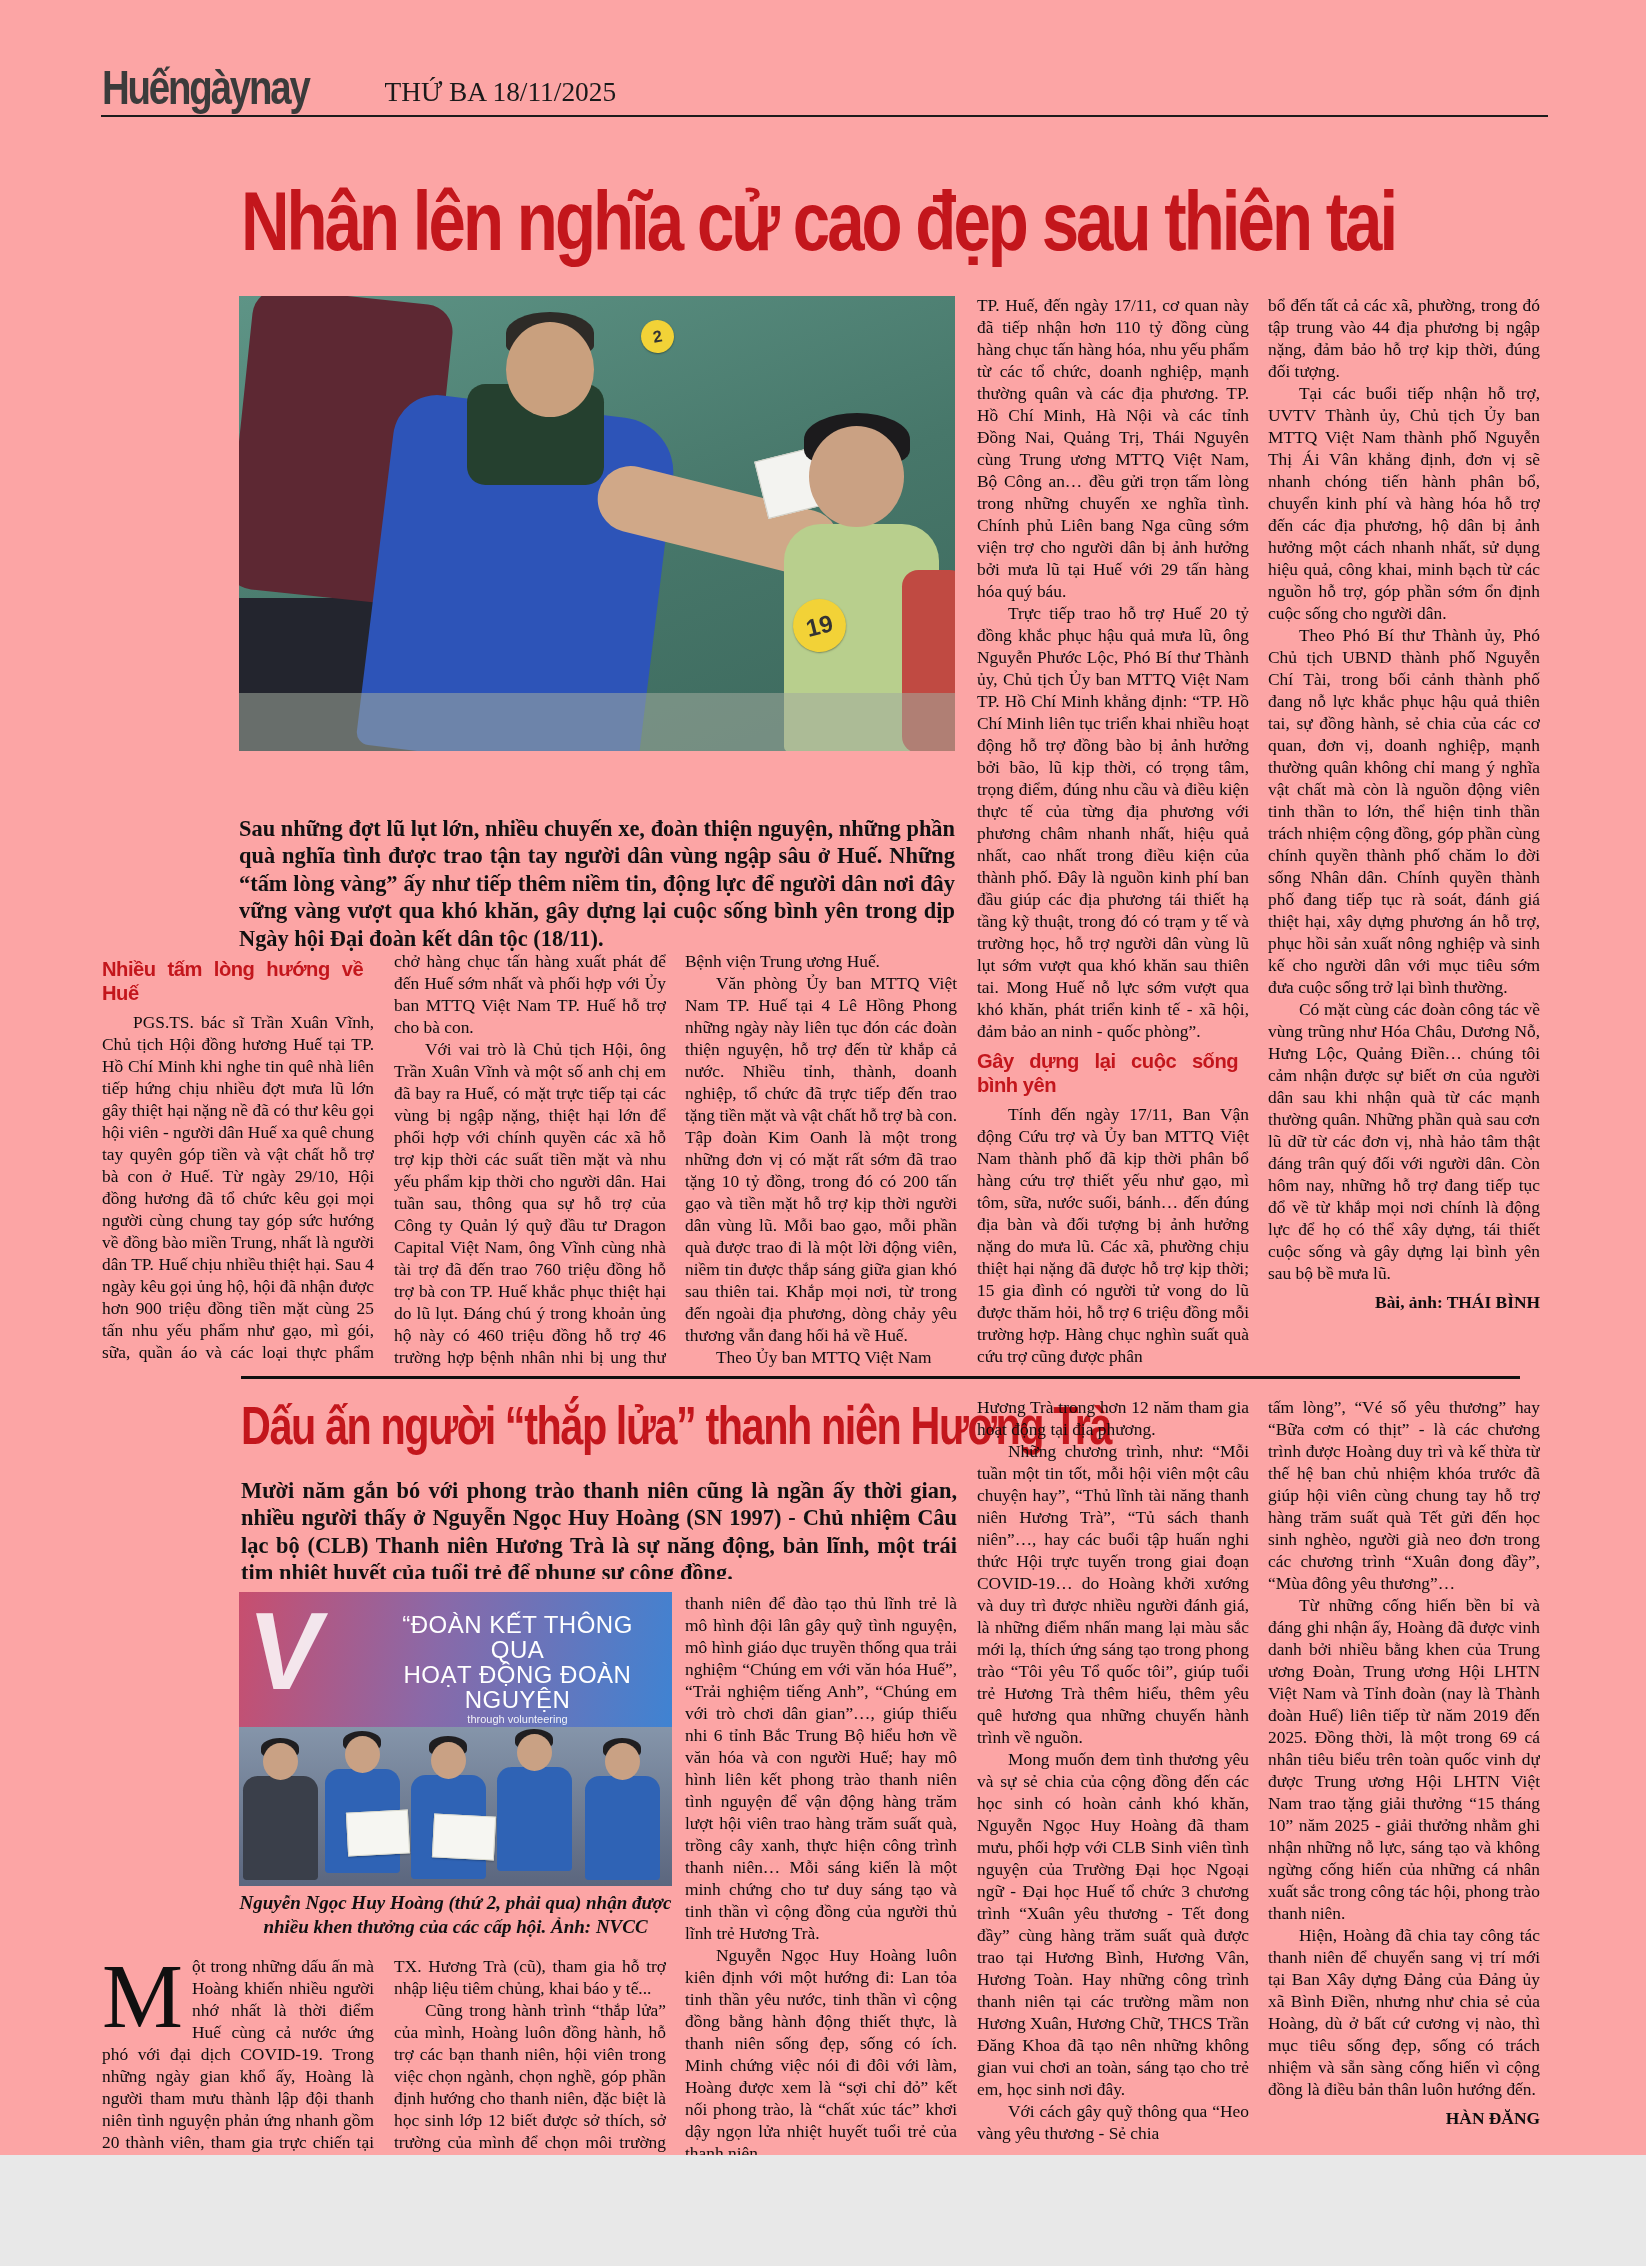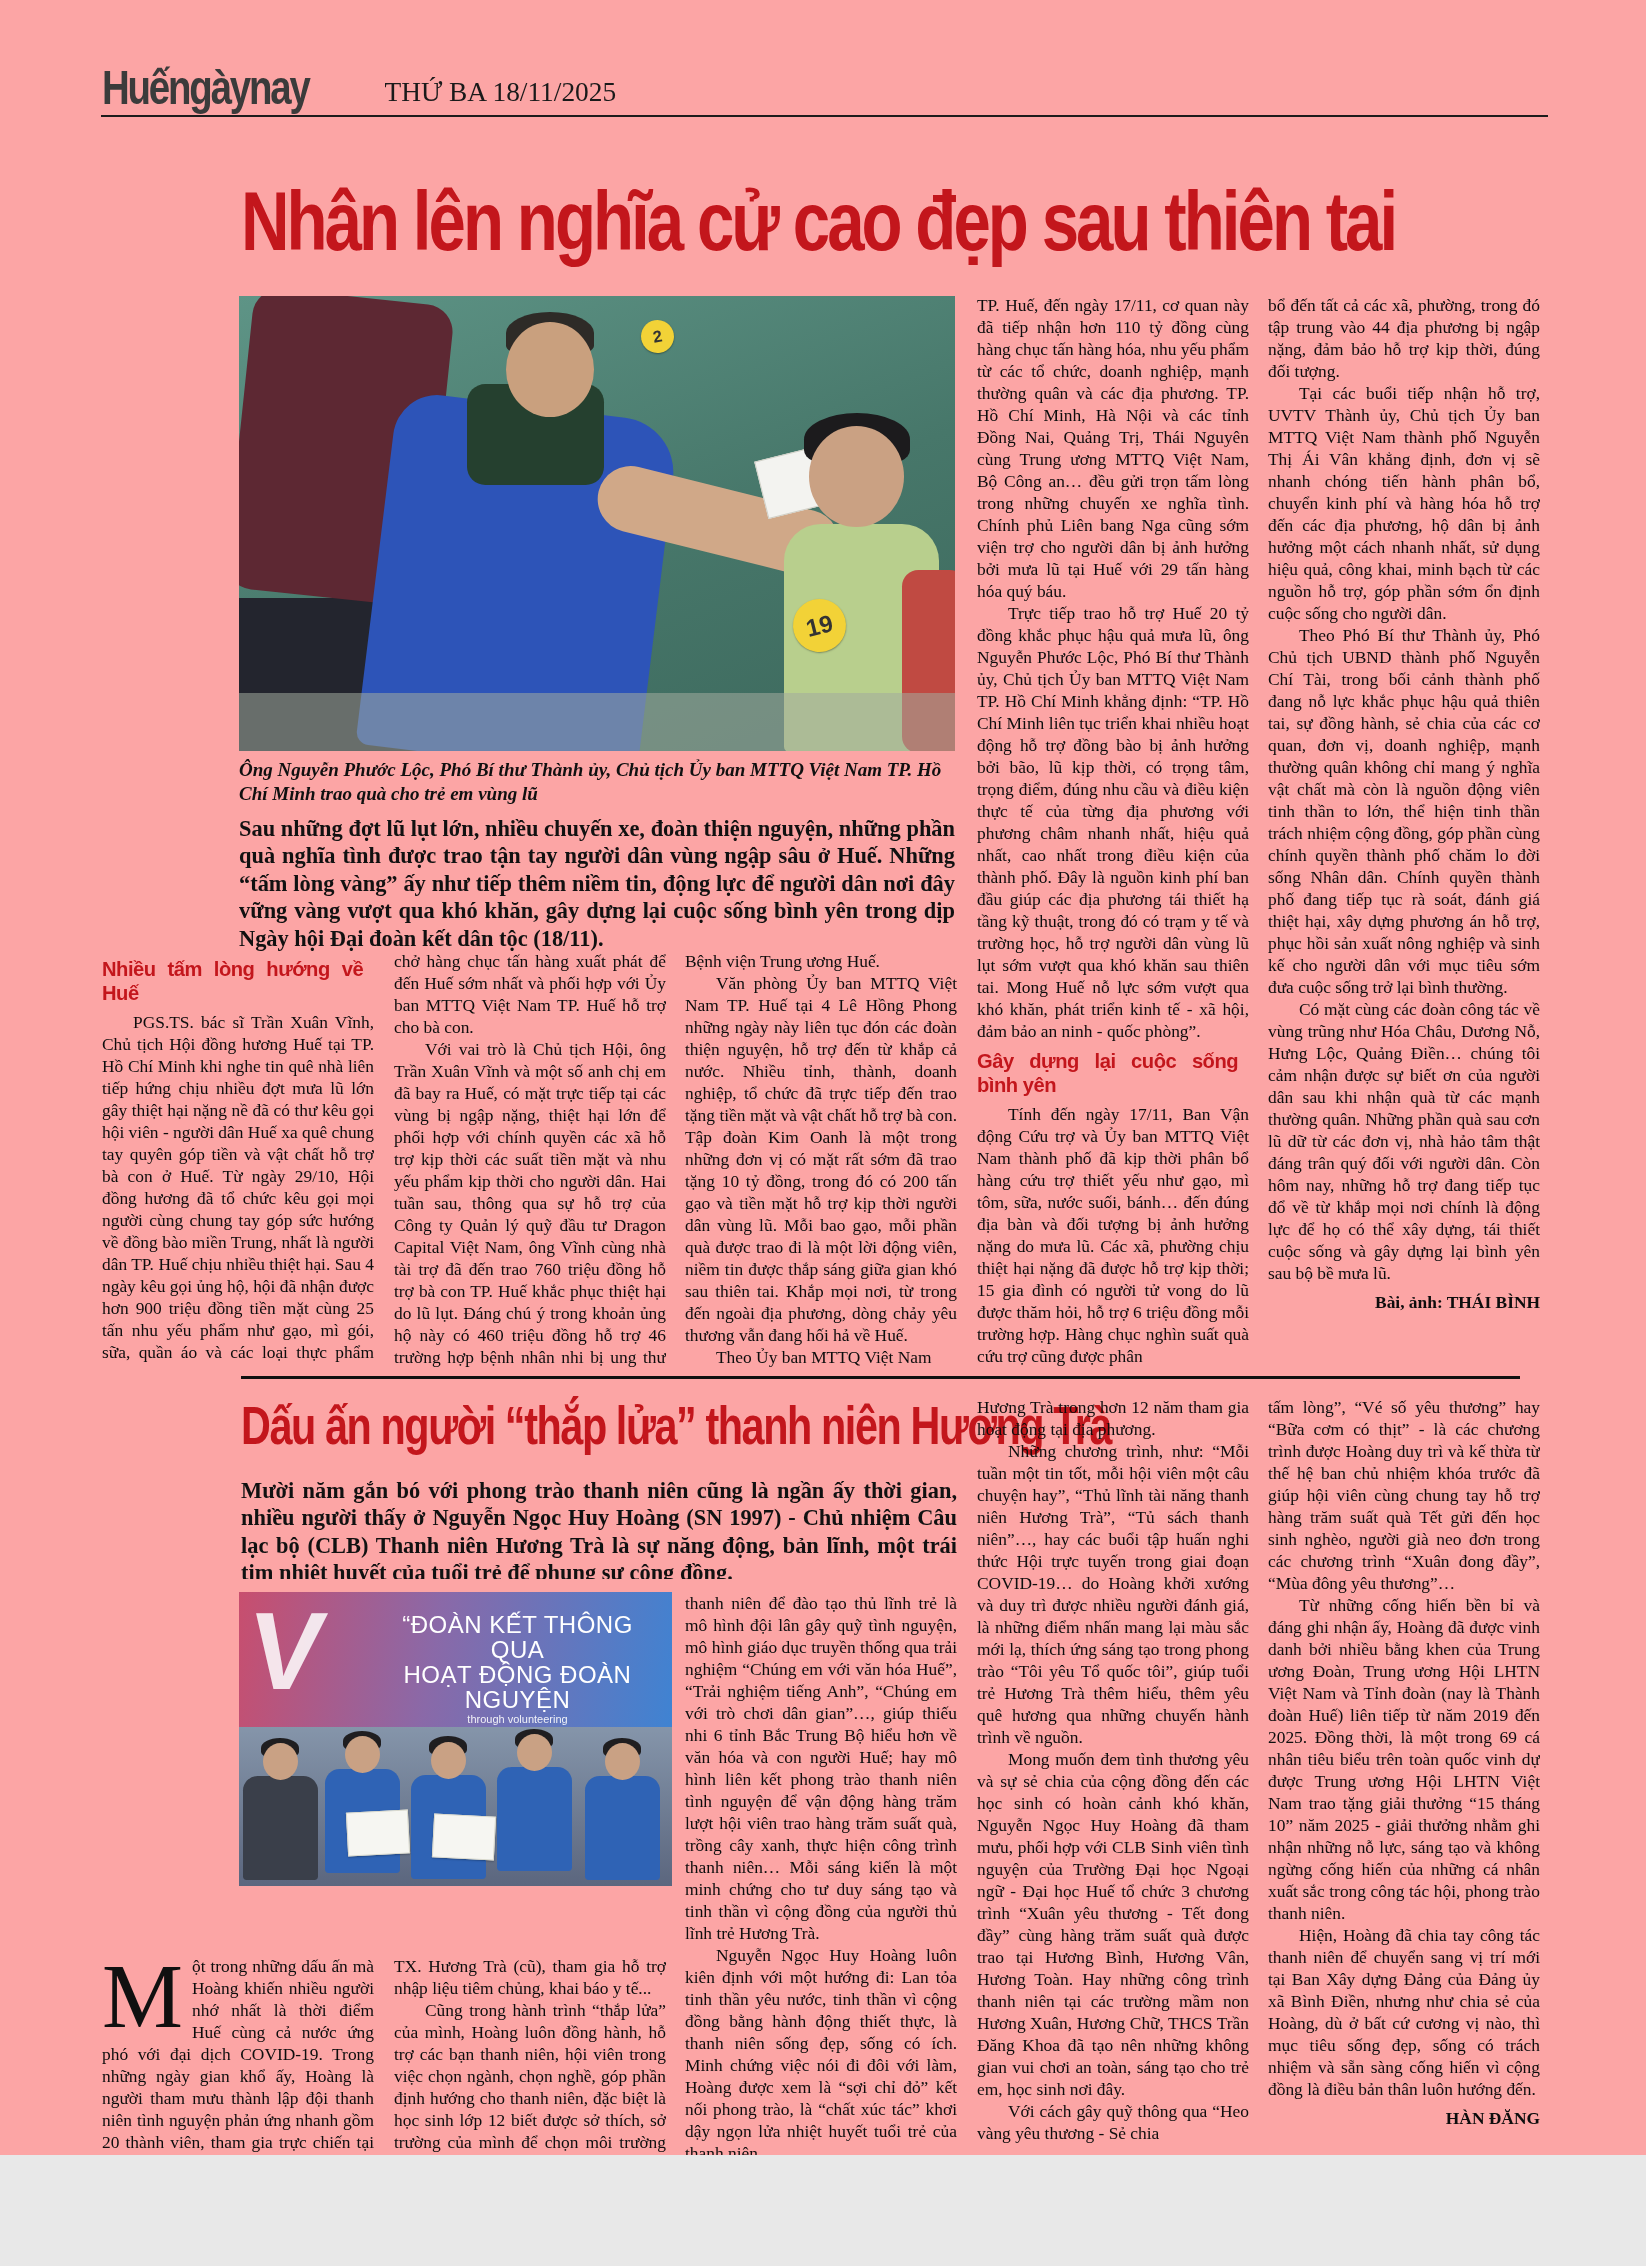--- a/index.html
+++ b/index.html
@@ -120,21 +120,20 @@
     <div class="p1-paper"></div>
     <div class="p1-kid-dress"></div>
     <div class="p1-kid-hair"></div>
     <div class="p1-kid-head"></div>
     <div class="p1-kid2"></div>
     <div class="badge badge-small">2</div>
     <div class="badge badge-large">19</div>
     <div class="p1-floor"></div>
   </div>
 
-  <div class="caption caption1">Ông Nguyễn Phước Lộc, Phó Bí thư Thành ủy, Chủ tịch Ủy ban MTTQ Việt Nam TP. Hồ Chí Minh trao quà cho trẻ em vùng lũ</div>
   <div class="lead lead1">Sau những đợt lũ lụt lớn, nhiều chuyến xe, đoàn thiện nguyện, những phần quà nghĩa tình được trao tận tay người dân vùng ngập sâu ở Huế. Những “tấm lòng vàng” ấy như tiếp thêm niềm tin, động lực để người dân nơi đây vững vàng vượt qua khó khăn, gây dựng lại cuộc sống bình yên trong dịp Ngày hội Đại đoàn kết dân tộc (18/11).</div>
 
   <div class="col" style="left:102px;top:950px;height:418px">
       <p class="blk subhead">Nhiều tấm lòng hướng về Huế</p>
       <p class="blk body">PGS.TS. bác sĩ Trần Xuân Vĩnh, Chủ tịch Hội đồng hương Huế tại TP. Hồ Chí Minh khi nghe tin quê nhà liên tiếp hứng chịu nhiều đợt mưa lũ lớn gây thiệt hại nặng nề đã có thư kêu gọi hội viên - người dân Huế xa quê chung tay quyên góp tiền và vật chất hỗ trợ bà con ở Huế. Từ ngày 29/10, Hội đồng hương đã tổ chức kêu gọi mọi người cùng chung tay góp sức hướng về đồng bào miền Trung, nhất là người dân TP. Huế chịu nhiều thiệt hại. Sau 4 ngày kêu gọi ủng hộ, hội đã nhận được hơn 900 triệu đồng tiền mặt cùng 25 tấn nhu yếu phẩm như gạo, mì gói, sữa, quần áo và các loại thực phẩm khô... Trong đêm 1/11, dưới cơn mưa tầm tã, hai chuyến xe tải</p>
     </div>
   <div class="col" style="left:394px;top:950px;height:418px">
       <p class="blk cont">chở hàng chục tấn hàng xuất phát để đến Huế sớm nhất và phối hợp với Ủy ban MTTQ Việt Nam TP. Huế hỗ trợ cho bà con.</p>
       <p class="blk body">Với vai trò là Chủ tịch Hội, ông Trần Xuân Vĩnh và một số anh chị em đã bay ra Huế, có mặt trực tiếp tại các vùng bị ngập nặng, thiệt hại lớn để phối hợp với chính quyền các xã hỗ trợ kịp thời các suất tiền mặt và nhu yếu phẩm kịp thời cho người dân. Hai tuần sau, thông qua sự hỗ trợ của Công ty Quản lý quỹ đầu tư Dragon Capital Việt Nam, ông Vĩnh cùng nhà tài trợ đã đến trao 760 triệu đồng hỗ trợ bà con TP. Huế khắc phục thiệt hại do lũ lụt. Đáng chú ý trong khoản ủng hộ này có 460 triệu đồng hỗ trợ 46 trường hợp bệnh nhân nhi bị ung thư đang điều trị tại</p>
     </div>
@@ -196,20 +195,21 @@
       <div class="p2-fig" style="left:344px;top:16.4px">
         <div class="p2-body2"></div>
           <div class="p2-hair2"></div>
           <div class="p2-head2"></div>
       </div>
       <div class="p2-cert" style="left:108px;top:84px"></div>
       <div class="p2-cert" style="left:194px;top:88px;transform:rotate(3deg)"></div>
     </div>
   </div>
 
+  <div class="caption caption2">Nguyễn Ngọc Huy Hoàng (thứ 2, phải qua) nhận được nhiều khen thưởng của các cấp hội. Ảnh: NVCC</div>
 
   <div class="col" style="left:102px;top:1955px;height:303px">
       <p class="blk drop"><span class="dropcap">M</span>ột trong những dấu ấn mà Hoàng khiến nhiều người nhớ nhất là thời điểm Huế cùng cả nước ứng phó với đại dịch COVID-19. Trong những ngày gian khổ ấy, Hoàng là người tham mưu thành lập đội thanh niên tình nguyện phản ứng nhanh gồm 20 thành viên, tham gia trực chiến tại các chốt kiểm soát đặt ở Phong Điền (cũ), hỗ trợ phục vụ hậu cần cho bệnh nhân F0 điều trị tại khung cách ly</p>
     </div>
   <div class="col" style="left:394px;top:1955px;height:303px">
       <p class="blk cont">TX. Hương Trà (cũ), tham gia hỗ trợ nhập liệu tiêm chủng, khai báo y tế...</p>
       <p class="blk body">Cũng trong hành trình “thắp lửa” của mình, Hoàng luôn đồng hành, hỗ trợ các bạn thanh niên, hội viên trong việc chọn ngành, chọn nghề, góp phần định hướng cho thanh niên, đặc biệt là học sinh lớp 12 biết được sở thích, sở trường của mình để chọn môi trường phát triển trong tương lai phù hợp.</p>
       <p class="blk body">Mô hình rèn luyện kỹ năng</p>
     </div>
   <div class="col" style="left:685px;top:1592px;height:667px">

